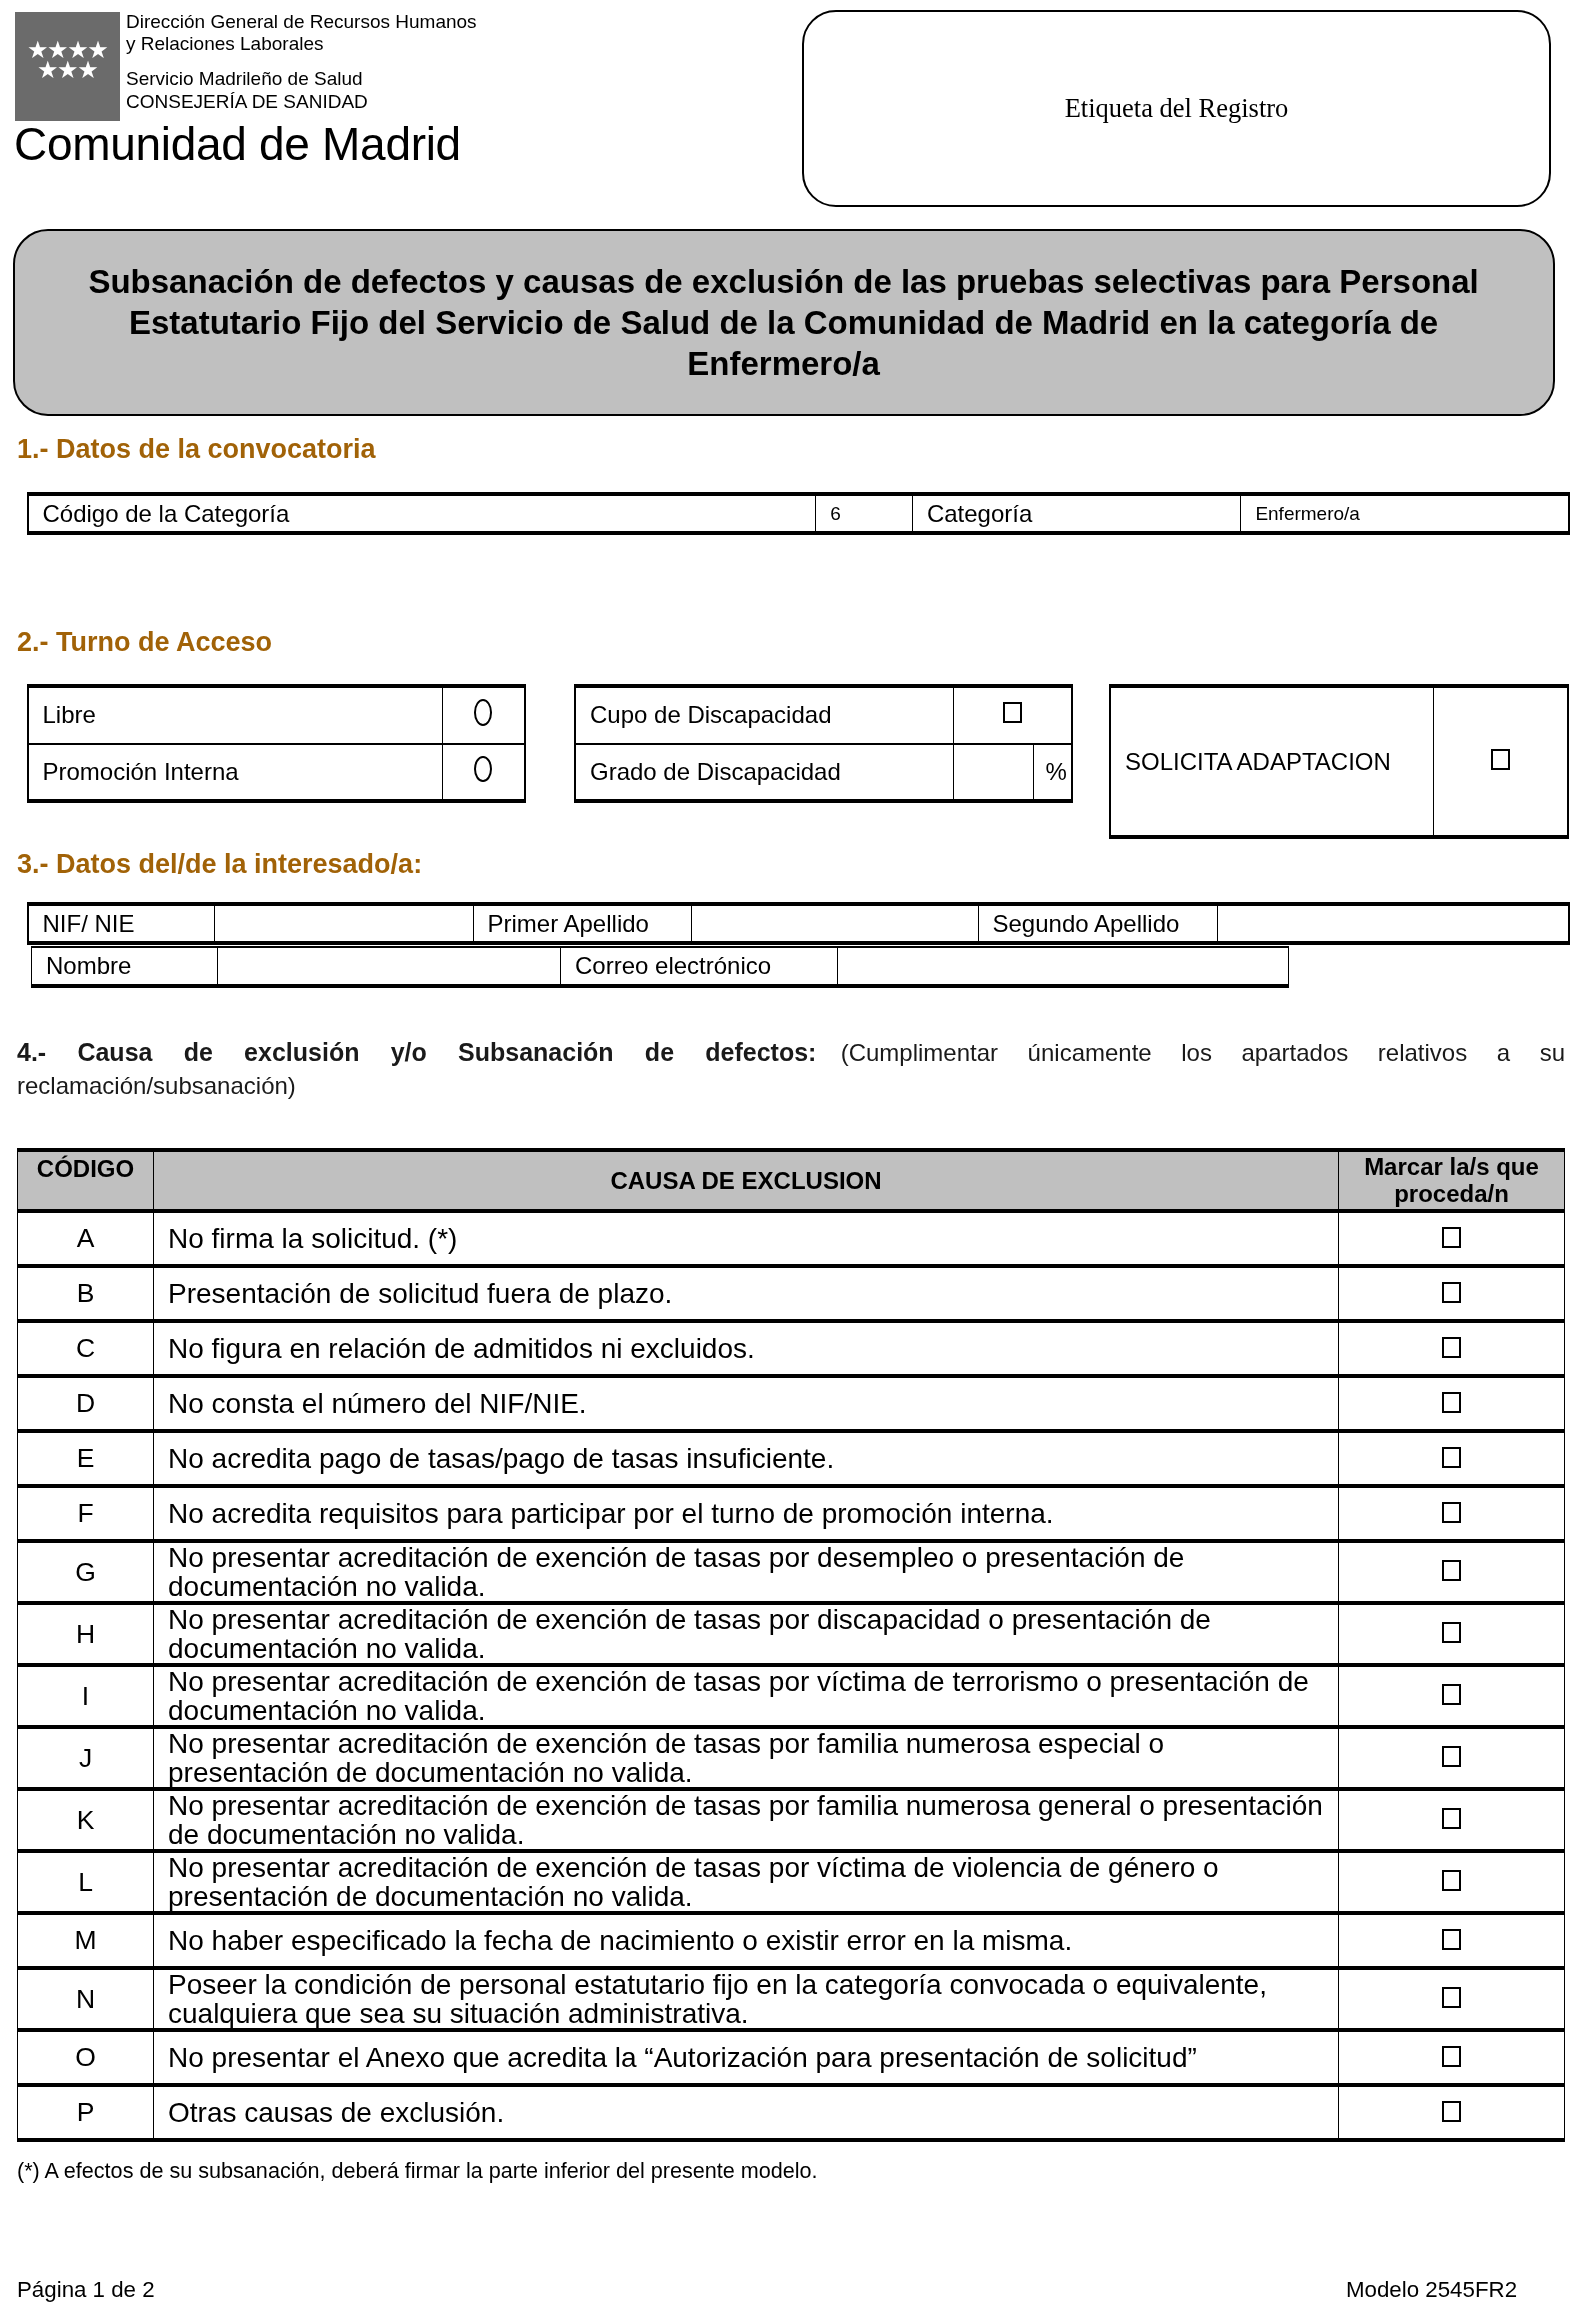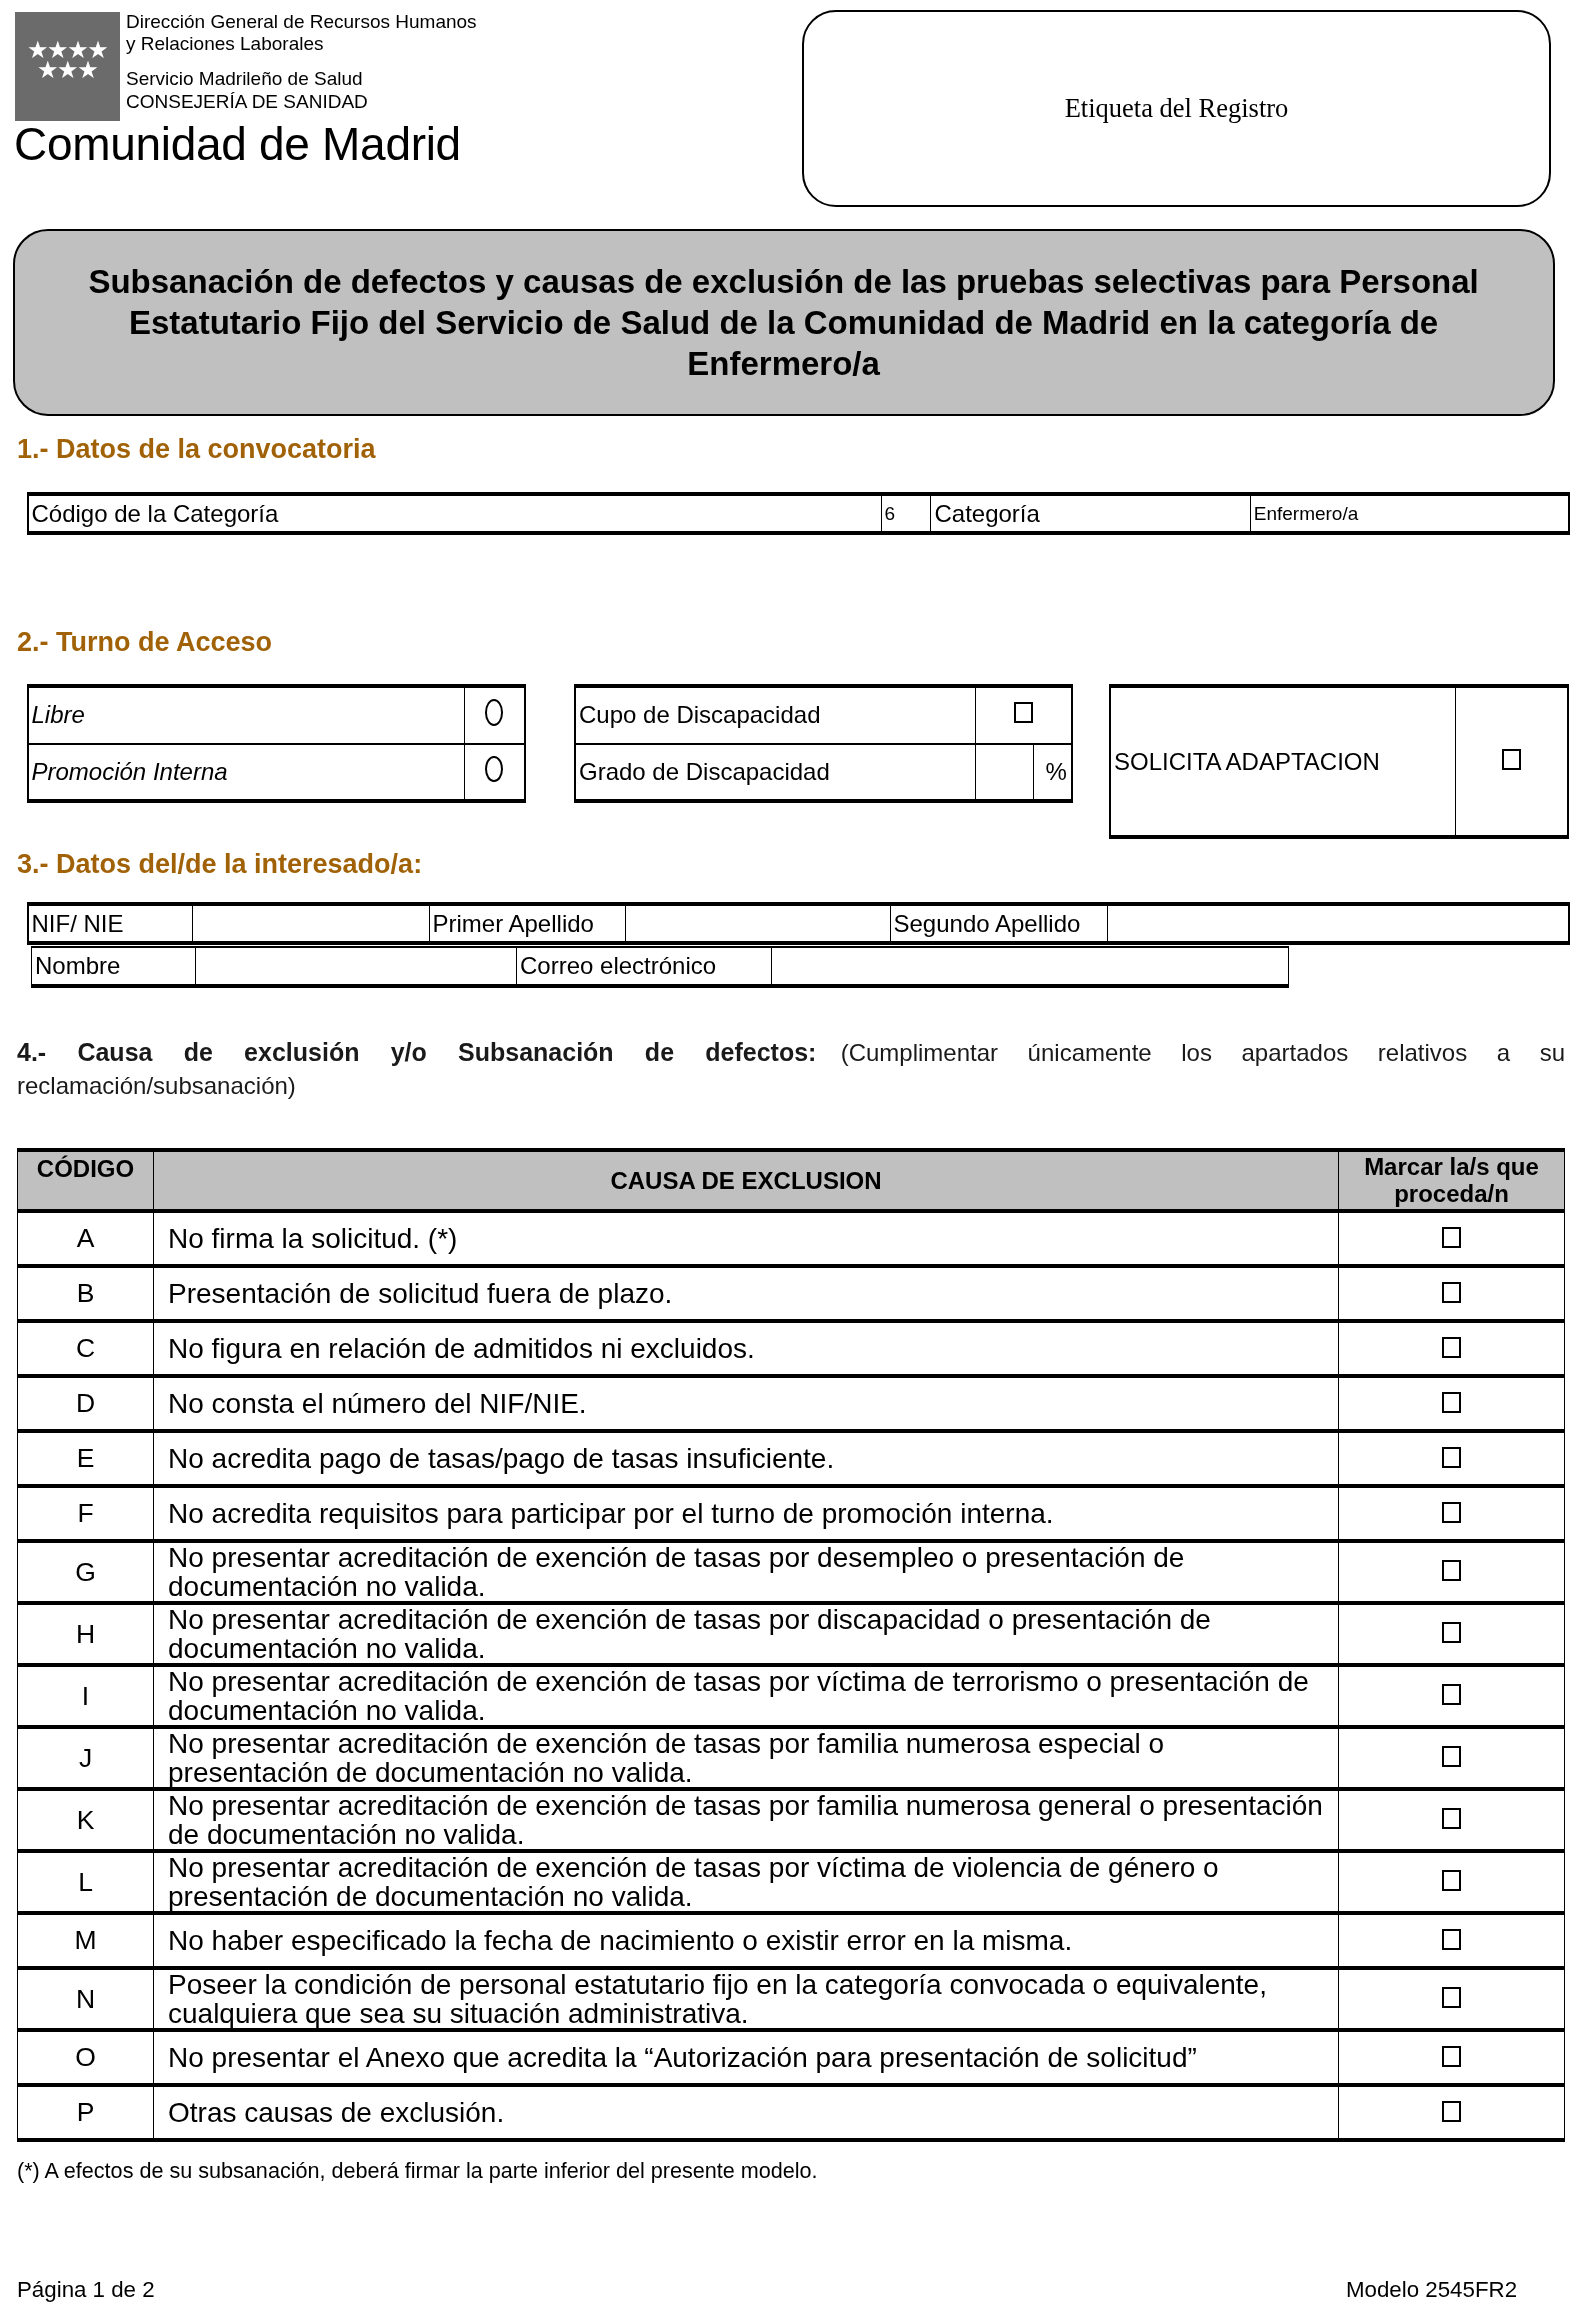--- a/index.html
+++ b/index.html
@@ -21,21 +21,21 @@
   .titlebox { left:12.6px; top:229px; width:1542px; height:187px; background:#c0c0c0;
               border:2.8px solid #000; border-radius:35px; box-sizing:border-box;
               display:flex; align-items:center; justify-content:center; text-align:center; }
   .titlebox div { font-size:33px; font-weight:bold; line-height:41px; padding:0 28px; }
 
   .section-title { font-size:27px; font-weight:bold; white-space:nowrap; color:#a16207; }
 
   
   table { border-collapse:collapse; }
   .tbl-outer { border-top:4.9px solid #000; border-bottom:4.9px solid #000; border-left:2.1px solid #000; border-right:2.8px solid #000; }
-  .cell { border:1px solid #000; padding:0 3px; font-size:24px; white-space:nowrap; vertical-align:middle; }
+  .cell { border:1px solid #000; padding:0 14px; font-size:24px; white-space:nowrap; vertical-align:middle; }
   .cell.small { font-size:19px; }
   .row-sep td { border-top:2.8px solid #000; }
 
   .radio { display:inline-block; width:18px; height:26.5px; border:2.1px solid #000; border-radius:50%; box-sizing:border-box; }
   .chk { display:inline-block; width:19.6px; height:21px; border:2.1px solid #000; box-sizing:border-box; background:#fff; }
 
   
   .ex { left:17px; top:1148px; width:1548px; }
   .ex th { background:#c0c0c0; font-size:24px; font-weight:bold; border:1.4px solid #000; }
   .ex td { border:1.4px solid #000; font-size:28px; }
@@ -74,21 +74,21 @@
     <td class="cell" colspan="2" style="width:293px;">Código de la Categoría</td>
     <td class="cell small" colspan="3">6</td>
     <td class="cell" colspan="2">Categoría</td>
     <td class="cell small" colspan="9">Enfermero/a</td>
   </tr>
 </tbody>
   </table>
 
 <div class="abs section-title" style="left:17px; top:627px;">2.- Turno de Acceso</div>
 
-<table class="abs tbl-outer" style="left:26.5px; top:684px; width:499px; height:119px;font-style:italic;">
+<table class="abs tbl-outer" style="left:26.5px; top:684px; width:499px; height:119px;">
   <tbody>
       <tr>
     <td class="cell">Libre</td>
     <td class="cell" style="width:53px; text-align:center;"><span class="radio"></span></td>
   </tr>
   <tr class="row-sep">
     <td class="cell">Promoción  Interna</td>
     <td class="cell" style="text-align:center;"><span class="radio"></span></td>
   </tr>
 </tbody>

